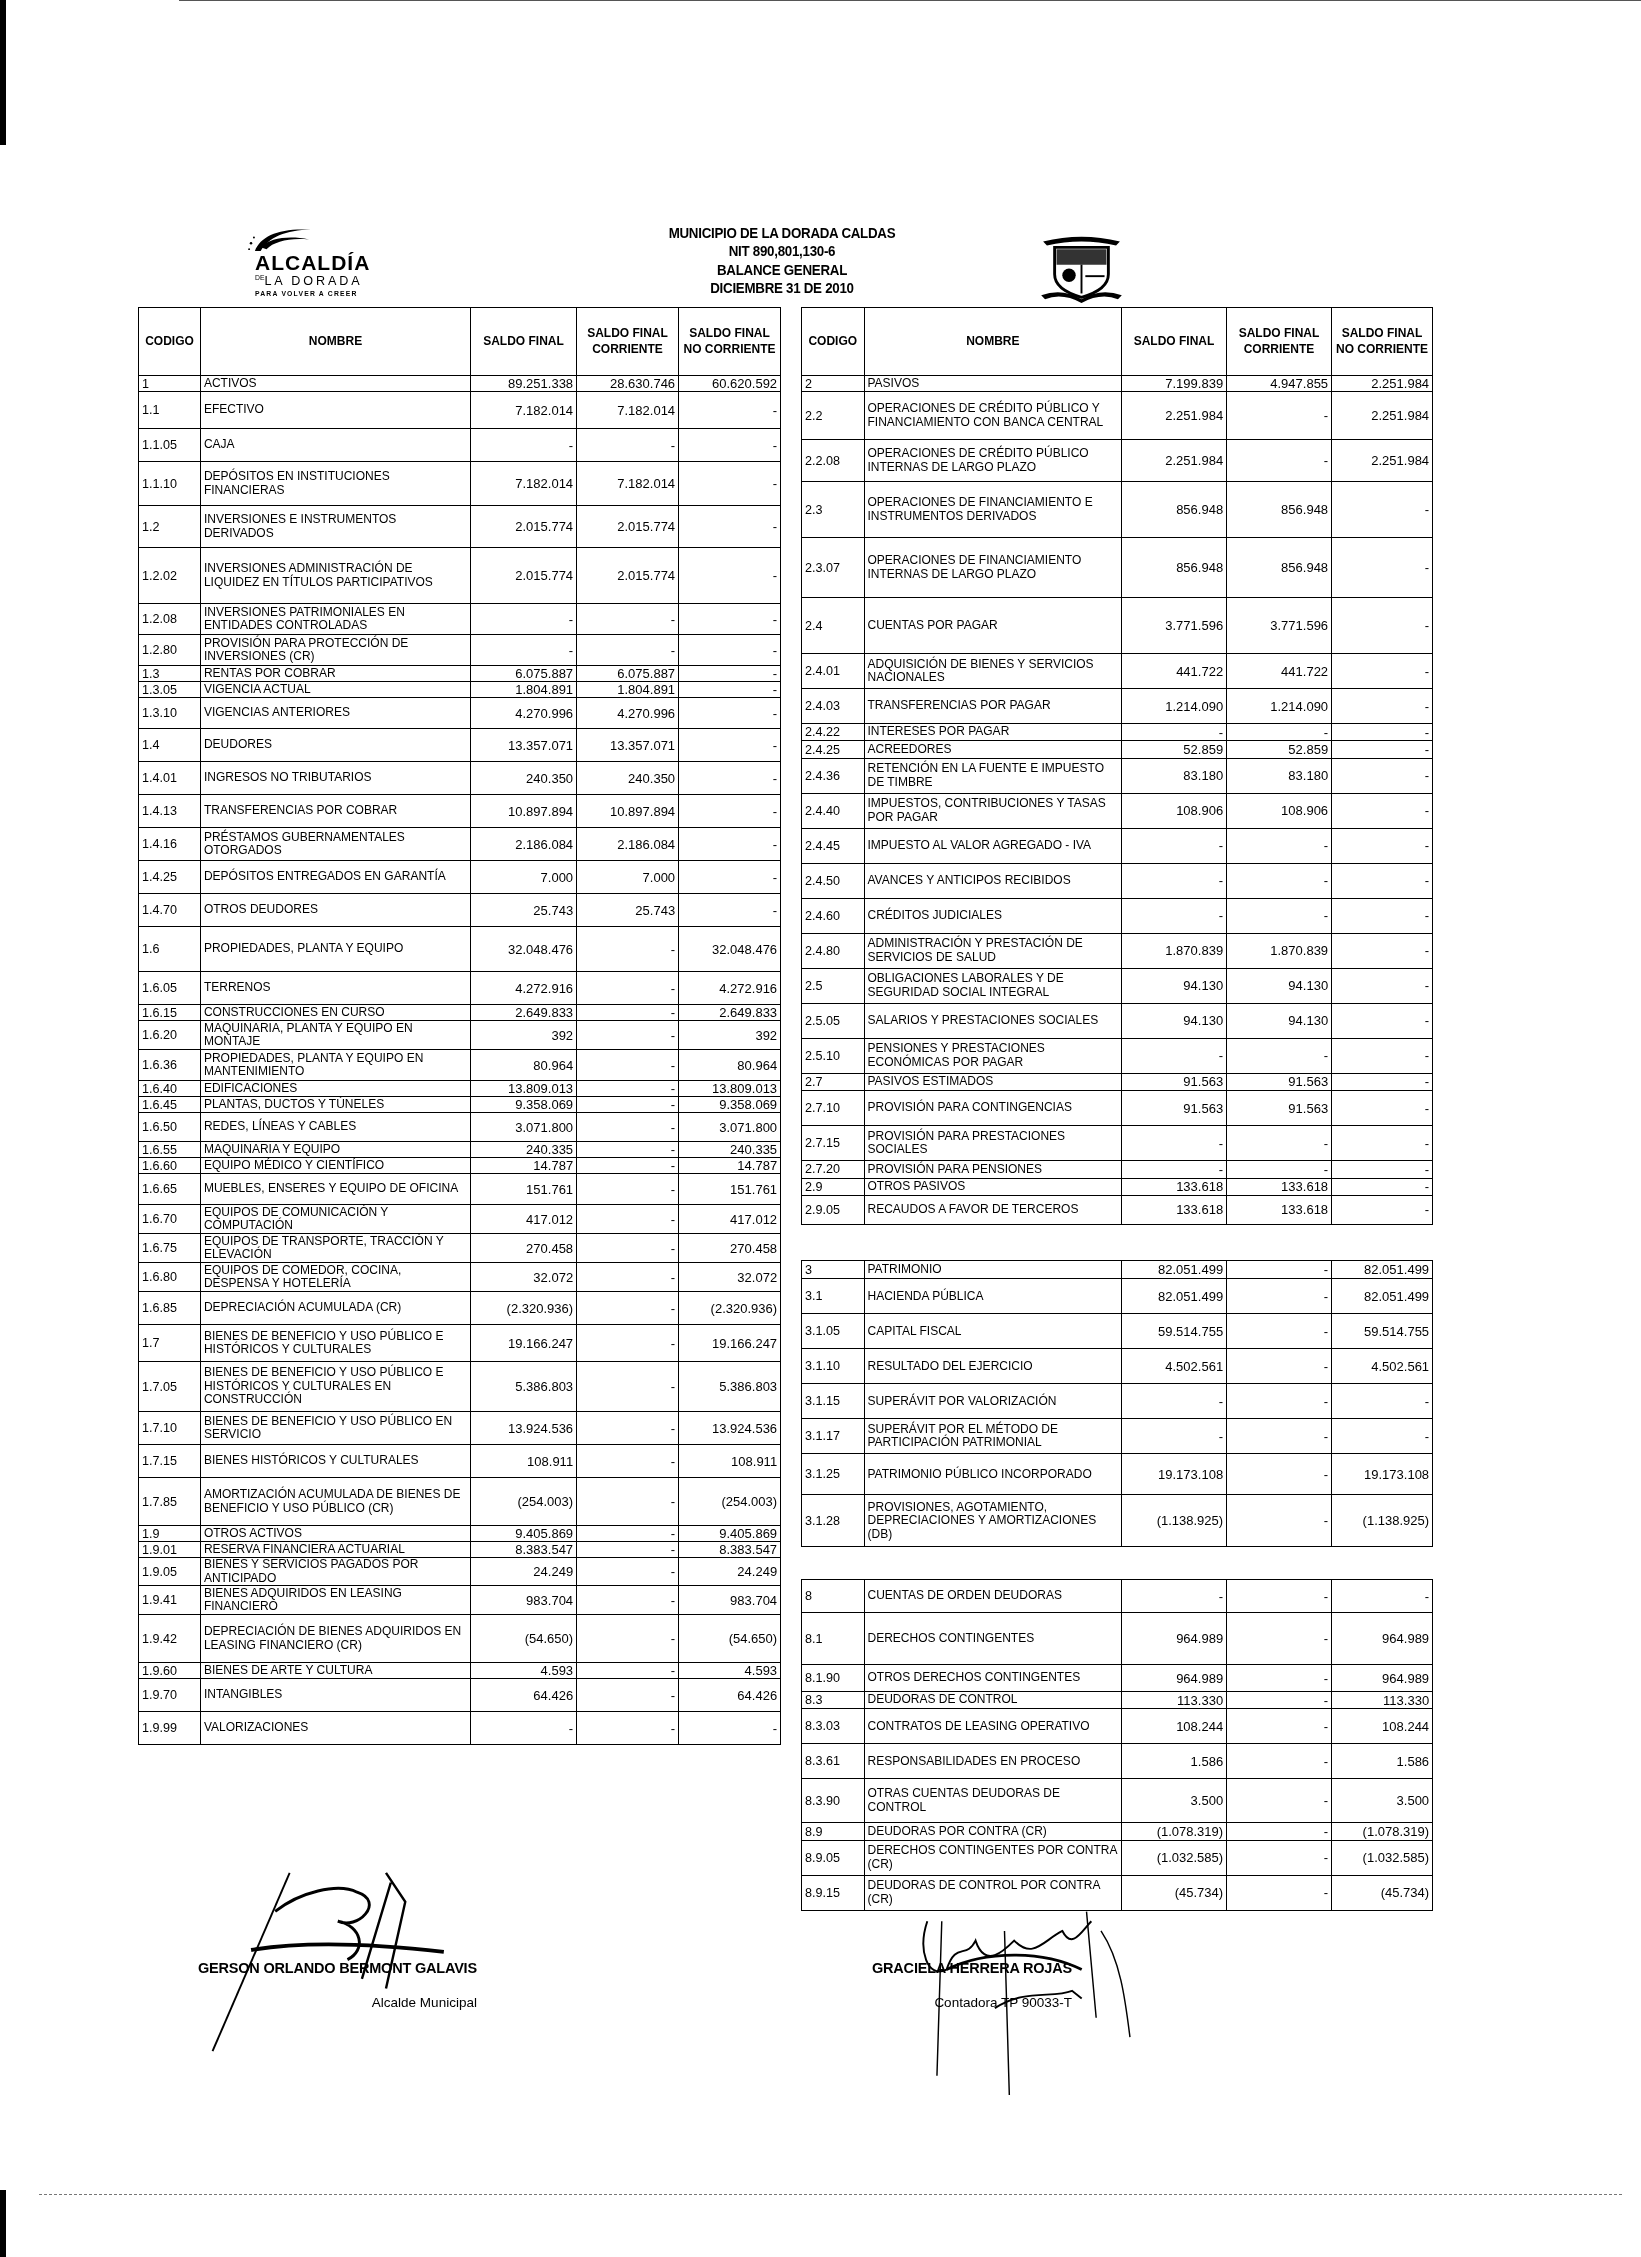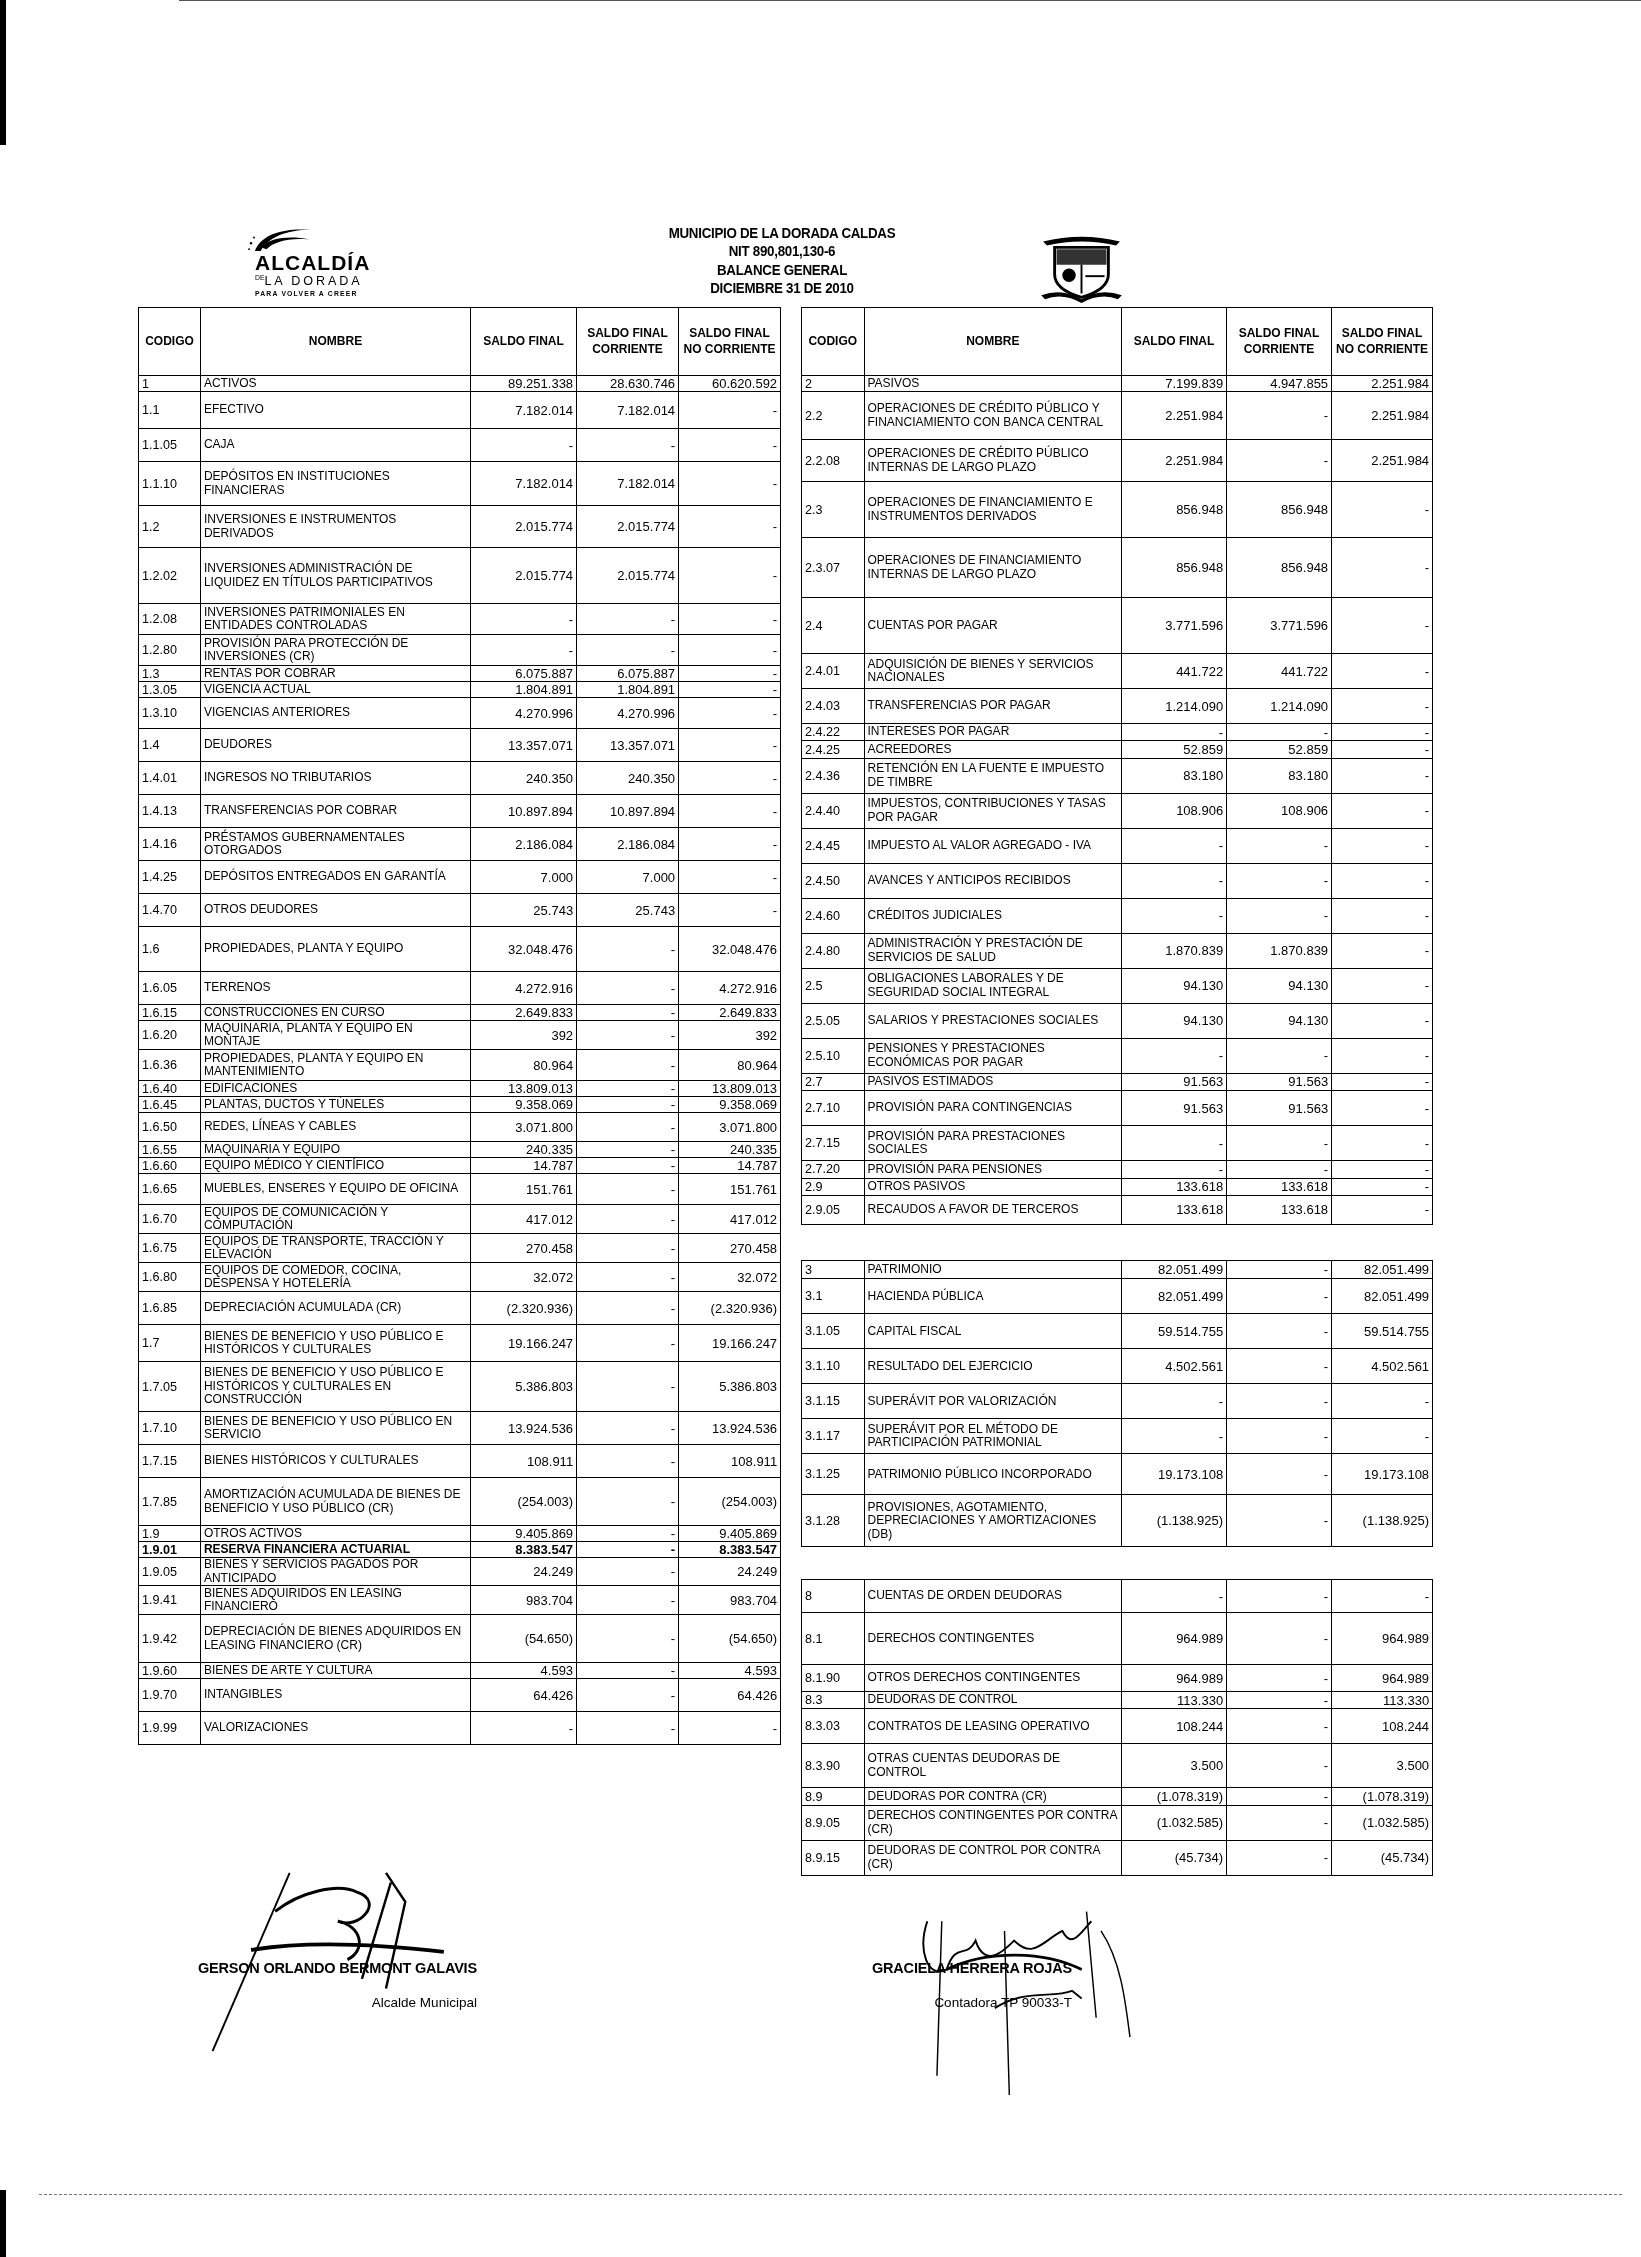--- a/index.html
+++ b/index.html
@@ -360,21 +360,21 @@
         <td class="num">-</td>
         <td class="num">(254.003)</td>
       </tr>
       <tr style="height: 14.5px; padding-left: 12px;">
         <td class="code">1.9</td>
         <td class="name">OTROS ACTIVOS</td>
         <td class="num">9.405.869</td>
         <td class="num">-</td>
         <td class="num">9.405.869</td>
       </tr>
-      <tr style="height: 14.5px; font-weight: bold;">
+      <tr style="height: 14.5px;">
         <td class="code">1.9.01</td>
         <td class="name">RESERVA FINANCIERA ACTUARIAL</td>
         <td class="num">8.383.547</td>
         <td class="num">-</td>
         <td class="num">8.383.547</td>
       </tr>
       <tr style="height: 27px;">
         <td class="code">1.9.05</td>
         <td class="name">BIENES Y SERVICIOS PAGADOS POR ANTICIPADO</td>
         <td class="num">24.249</td>
@@ -720,20 +720,27 @@
         <td class="num">-</td>
         <td class="num">113.330</td>
       </tr>
       <tr style="height: 35px;">
         <td class="code">8.3.03</td>
         <td class="name">CONTRATOS DE LEASING OPERATIVO</td>
         <td class="num">108.244</td>
         <td class="num">-</td>
         <td class="num">108.244</td>
       </tr>
+      <tr style="height: 35px;">
+        <td class="code">8.3.61</td>
+        <td class="name">RESPONSABILIDADES EN PROCESO</td>
+        <td class="num">1.586</td>
+        <td class="num">-</td>
+        <td class="num">1.586</td>
+      </tr>
       <tr style="height: 44px;">
         <td class="code">8.3.90</td>
         <td class="name">OTRAS CUENTAS DEUDORAS DE CONTROL</td>
         <td class="num">3.500</td>
         <td class="num">-</td>
         <td class="num">3.500</td>
       </tr>
       <tr style="height: 17.4px;">
         <td class="code">8.9</td>
         <td class="name">DEUDORAS POR CONTRA (CR)</td>

